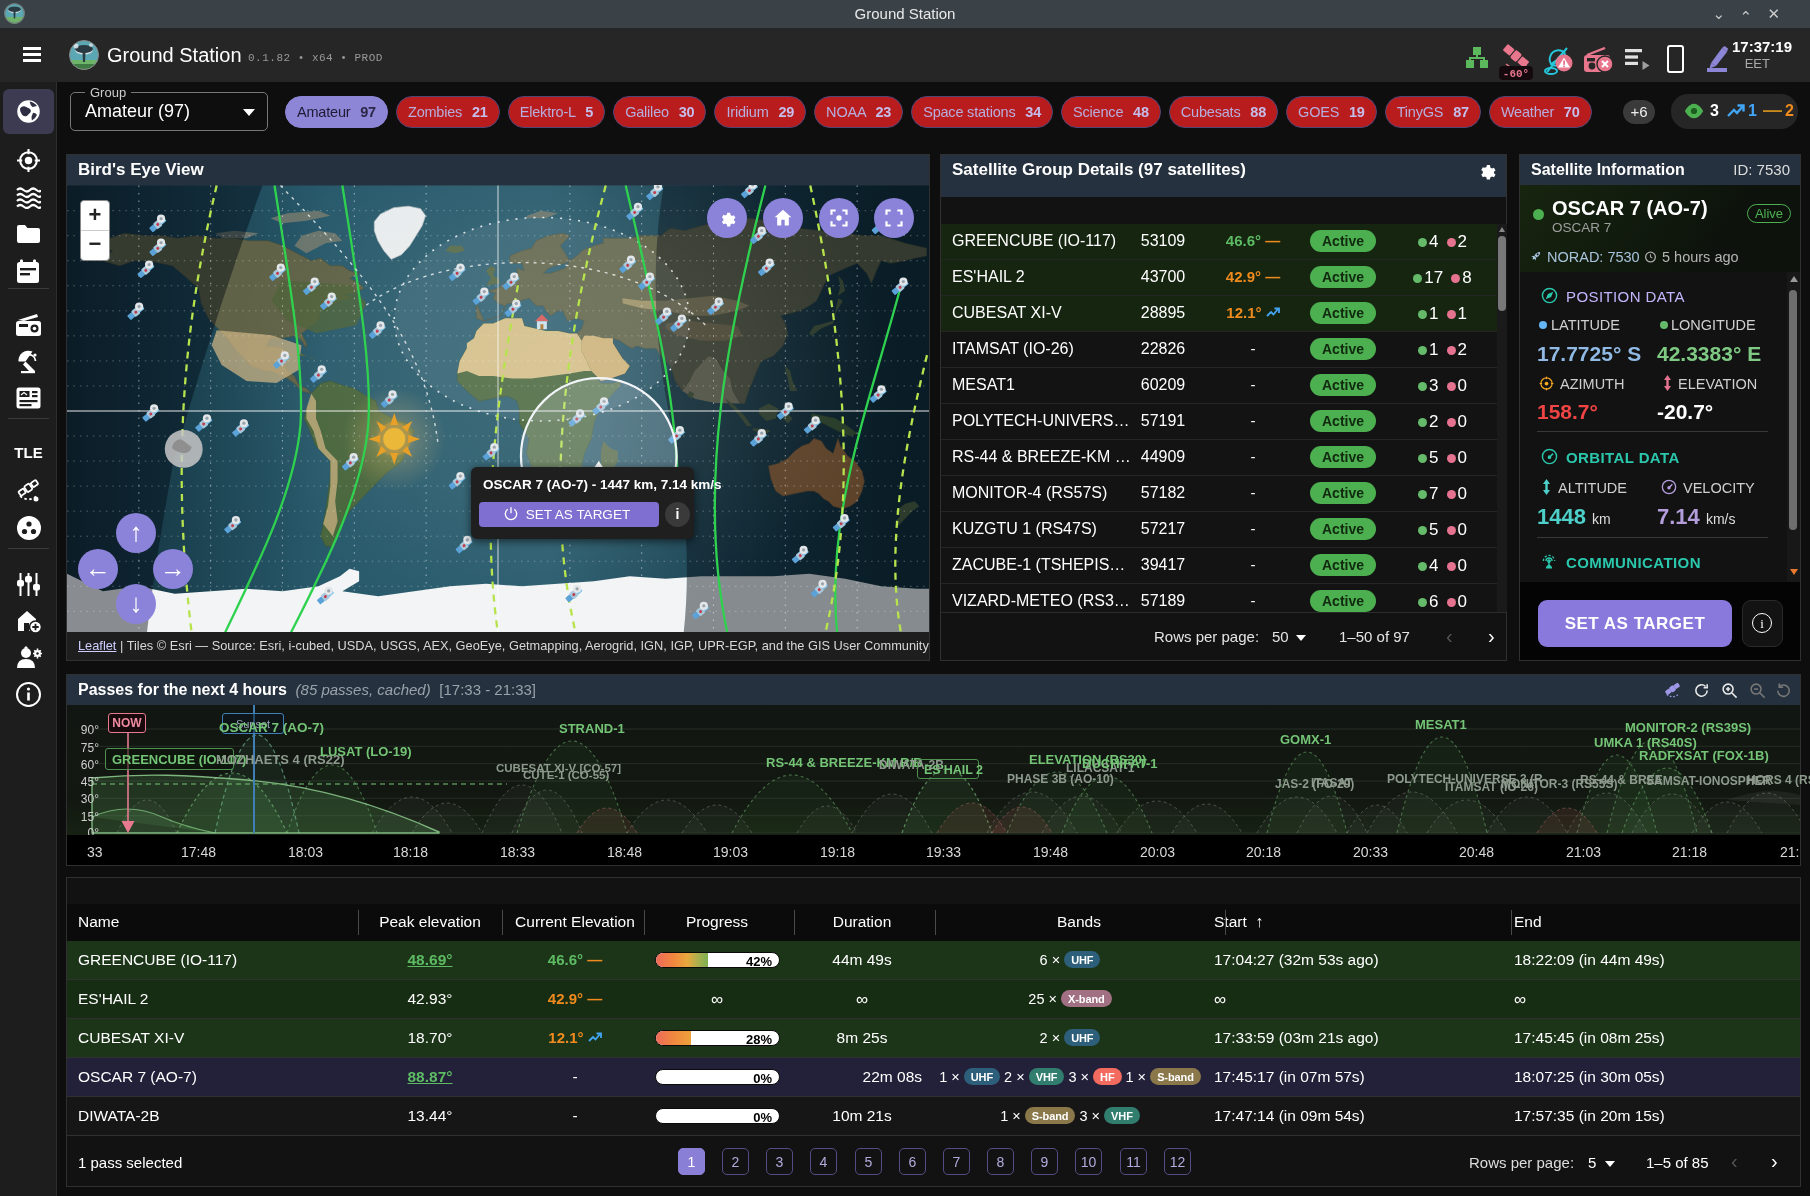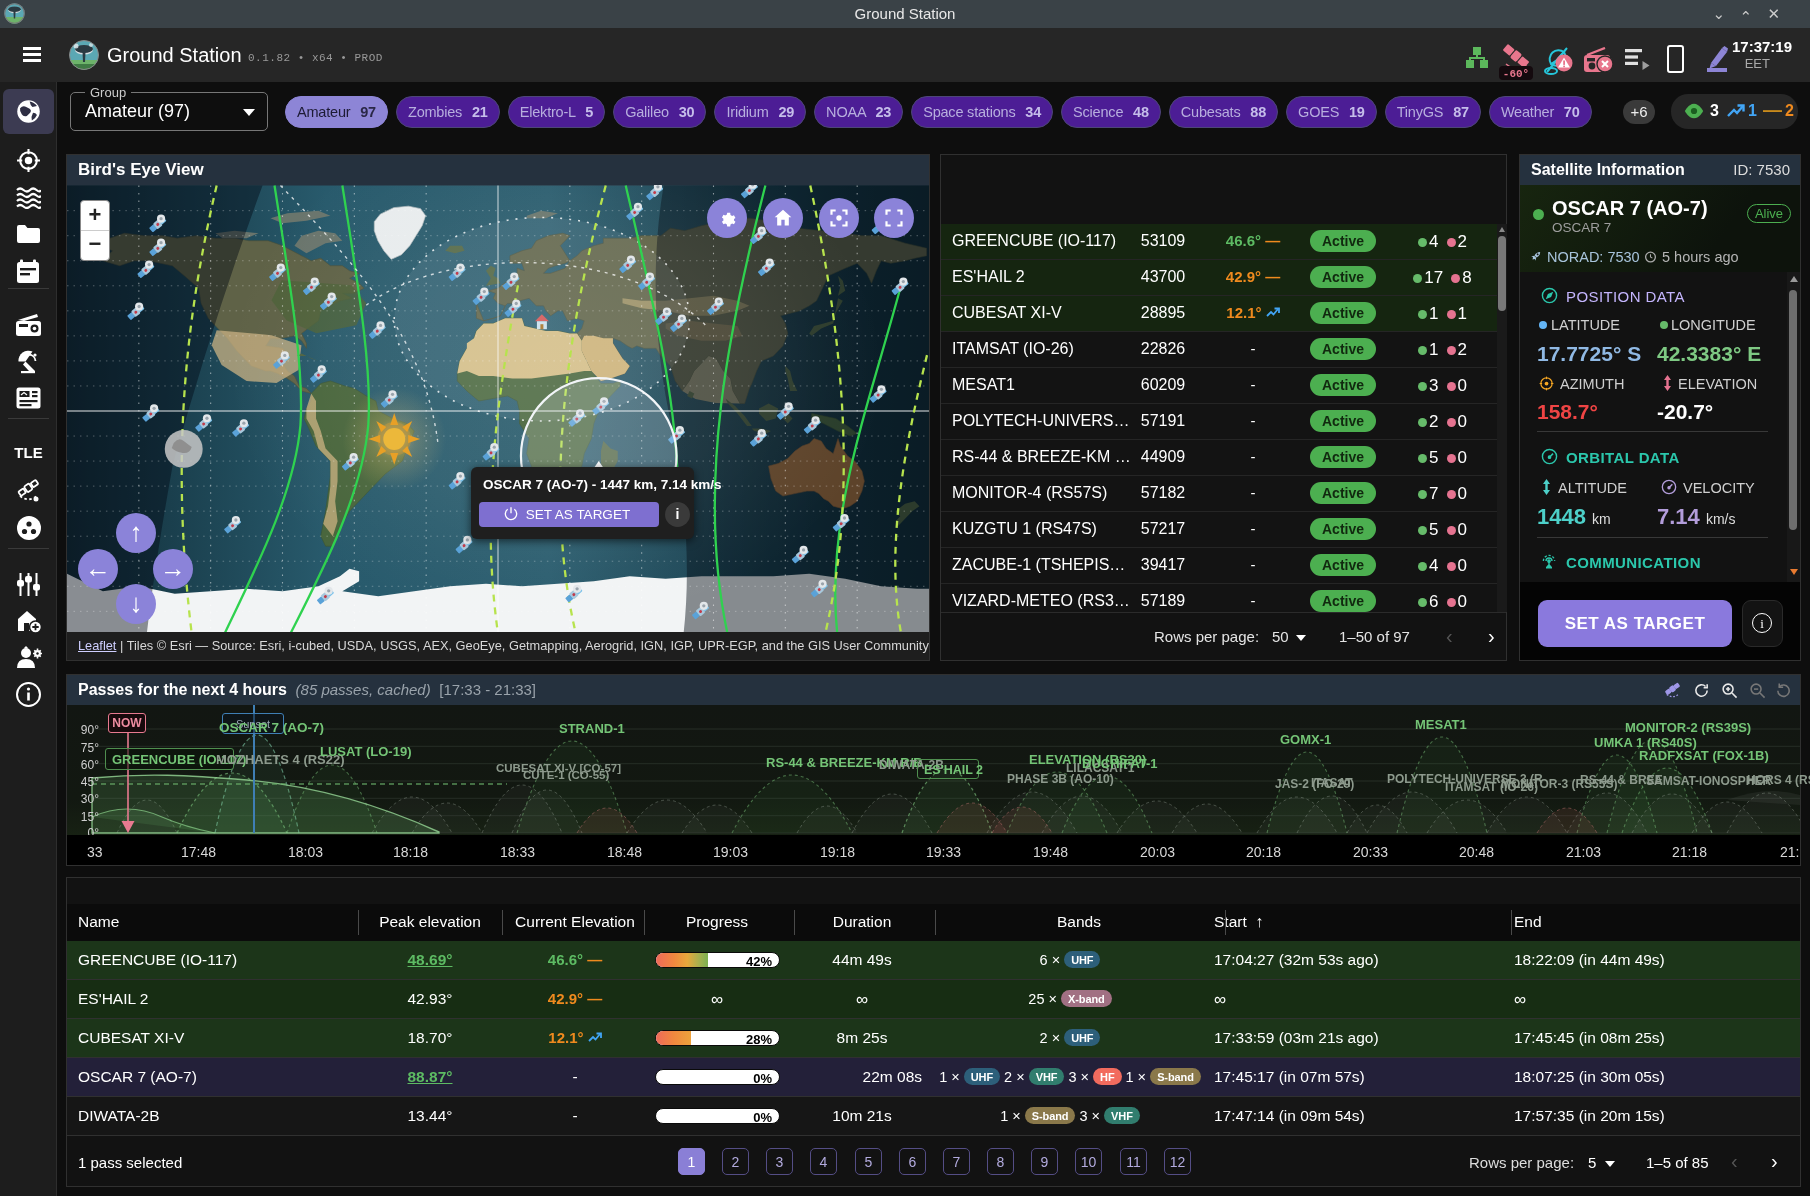--- a/index.html
+++ b/index.html
@@ -5,21 +5,21 @@
 *{margin:0;padding:0;box-sizing:border-box}
 html,body{width:1810px;height:1196px;background:#060606;font-family:"Liberation Sans",sans-serif;overflow:hidden;position:relative}
 .abs{position:absolute}
 
 #titlebar{position:absolute;left:0;top:0;width:1810px;height:28px;background:#3a4247;color:#e8e8e8;font-size:15px}
 #appheader{position:absolute;left:0;top:28px;width:1810px;height:54px;background:#262626}
 #sidebar{position:absolute;left:0;top:82px;width:57px;height:1114px;background:#1d1d1d;border-right:1px solid #2e2e2e}
 #main{position:absolute;left:57px;top:82px;width:1753px;height:1114px;background:#0e0e0e}
 .phead{position:absolute;left:0;top:0;right:0;height:42px;background:#25313e;color:#fff;font-weight:bold;font-size:17px;line-height:30px;padding-left:11px}
 .panel{position:absolute;background:#121212;border:1px solid #303030}
-.chip{display:inline-block;height:32px;line-height:30px;border:1px solid #4d4677;border-radius:16px;color:#b7aede;font-size:14.5px;padding:0 11px;margin-right:8px;background:#4c1d95;letter-spacing:-0.2px}
+.chip{display:inline-block;height:32px;line-height:30px;border:1px solid #4d4677;border-radius:16px;color:#b7aede;font-size:14.5px;padding:0 11px;margin-right:8px;background:#b91c1c;letter-spacing:-0.2px}
 .chip b{color:#c5bdea;font-weight:bold;margin-left:6px}
 .chip.sel{background:#8d85d6;color:#1d1b35;border-color:#8d85d6}
 .chip.sel b{color:#2a2747}
 .pill{display:inline-block;background:#4caf50;color:#11290f;font-weight:bold;font-size:14px;border-radius:13px;padding:3px 12px}
 .bchip{display:inline-block;color:#fff;font-weight:bold;font-size:11px;border-radius:10px;padding:2.5px 7px;vertical-align:1px;letter-spacing:-0.1px}
 .grow{position:absolute;left:0;width:556px;height:36px;border-bottom:1px solid #252525;font-size:16px;color:#fff;background:#131313}
 .grow.g{background:#152510}
 .grow > span{position:absolute;top:8px}
 .grow .c3 span,.grow .c5 span{position:static}
 .grow .n{left:11px}
@@ -509,20 +509,25 @@
           </svg>
         <span style="margin-left:18px">SET AS TARGET</span>
       </div>
       <div class="abs" style="left:194px;top:35px;width:25px;height:25px;border-radius:50%;background:#3a3a3a;color:#fff;text-align:center;font-weight:bold;font-size:14px;line-height:25px">i</div>
     </div>
 
     <div class="abs" style="left:0;top:477px;width:862px;height:28px;background:#1e1e1e;color:#d8d8d8;font-size:12.8px;line-height:28px;padding-left:11px;white-space:nowrap;overflow:hidden"><span style="text-decoration:underline;color:#cfcfff">Leaflet</span> | Tiles © Esri — Source: Esri, i-cubed, USDA, USGS, AEX, GeoEye, Getmapping, Aerogrid, IGN, IGP, UPR-EGP, and the GIS User Community</div>
   </div>
 
   <div class="panel" id="grouppanel" style="left:883px;top:72px;width:567px;height:507px">
+    <div class="phead">Satellite Group Details (97 satellites)
+      <svg style="position:absolute;right:10px;top:6px" width="19" height="19" viewBox="0 0 24 24" fill="#fff">
+          <path d="M12 8a4 4 0 1 0 0 8 4 4 0 0 0 0-8zm9.4 5.6l2-1.6-2-3.5-2.5.9a7 7 0 0 0-2.1-1.2L16.4 5h-4l-.4 2.6c-.8.3-1.5.7-2.1 1.2l-2.5-.9-2 3.5 2 1.6a7 7 0 0 0 0 2.4l-2 1.6 2 3.5 2.5-.9c.6.5 1.3.9 2.1 1.2l.4 2.6h4l.4-2.6c.8-.3 1.5-.7 2.1-1.2l2.5.9 2-3.5-2-1.6c.1-.8.1-1.6 0-2.4z"></path>
+        </svg>
+    </div>
     <div id="grows" class="abs" style="left:0;top:69px;width:556px;height:388px;overflow:hidden">
       <div class="grow g" style="top:0">
           <span class="n">GREENCUBE (IO-117)</span>
           <span class="c2">53109</span>
           <span class="c3"><span style="color:#5dbb63">46.6°</span> <span style="color:#ef8a1e">—</span></span>
           <span class="c4"><span class="pill">Active</span></span>
           <span class="c5"><span class="gdot"></span>4<span class="pdot"></span>2</span>
         </div>
       <div class="grow g" style="top:36px">
           <span class="n">ES'HAIL 2</span>

